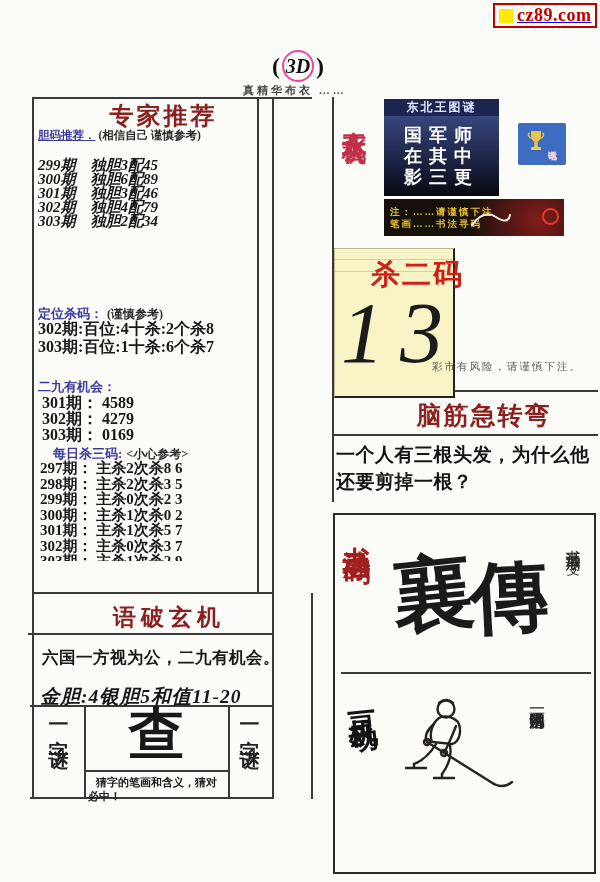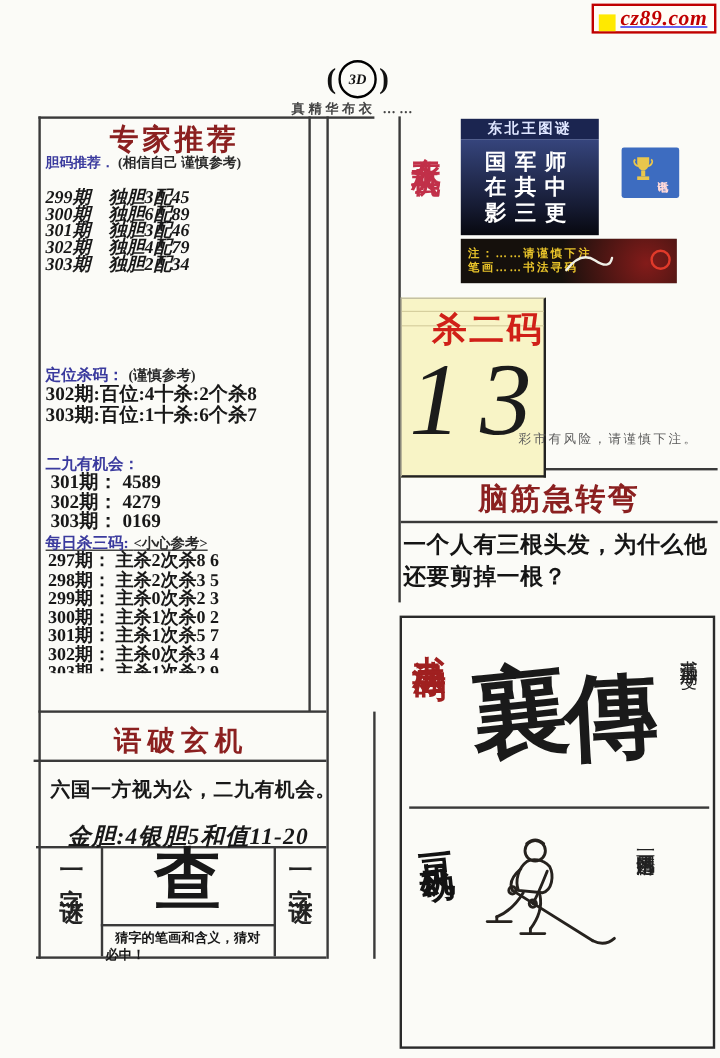--- a/index.html
+++ b/index.html
@@ -3,31 +3,31 @@
 <meta charset="utf-8">
 <style>
   html,body{margin:0;padding:0;background:#e9e9e9;}
   #page{position:relative;width:600px;height:882px;background:#fbfbf7;overflow:hidden;
         font-family:"Liberation Serif","DejaVu Serif",serif;color:#181818;}
   .abs{position:absolute;}
   .line{position:absolute;background:#3a3a3a;}
   .vert{writing-mode:vertical-rl;text-orientation:upright;}
   
   .badge{position:absolute;left:493px;top:3px;width:104px;height:25px;border:2px solid #c00000;
-         background:#fffdf6;display:flex;align-items:flex-end;gap:4px;padding-left:4px;box-sizing:border-box;font-style:italic;}
+         background:#fffdf6;display:flex;align-items:center;gap:4px;padding-left:4px;box-sizing:border-box;}
   .badge .sq{width:14px;height:14px;background:#ffe900;}
   .badge .txt{color:#c00000;font-weight:bold;font-size:18px;letter-spacing:.5px;}
   
   .logo-wrap{position:absolute;left:272px;top:50px;display:flex;align-items:center;gap:2px;
              font-weight:bold;font-size:24px;color:#111;}
-  .logo-circle{width:28px;height:28px;border:2px solid #000000;border-radius:50%;display:flex;
-               align-items:center;justify-content:center;font-size:12px;font-style:italic;font-weight:bold;}
+  .logo-circle{width:28px;height:28px;border:2px solid #ec4899;border-radius:50%;display:flex;
+               align-items:center;justify-content:center;font-size:20px;font-style:italic;font-weight:bold;}
   .mast-sub{position:absolute;left:243px;top:83px;font-size:11px;font-weight:bold;letter-spacing:3px;color:#444;}
   
-  .h-maroon{color:#8b2020;font-weight:bold;}
+  .h-maroon{color:#8b2020;font-weight:bold;padding-left:18px;}
   .lbl-blue{color:#3b3b9e;font-weight:bold;font-size:13px;}
   .lbl-dark{color:#2a2a2a;font-weight:bold;font-size:12px;}
   .xrow{font-size:15px;font-weight:bold;line-height:14px;white-space:pre;font-style:italic;}
   .krow{font-size:16px;font-weight:bold;line-height:18px;white-space:pre;}
   .srow{font-size:16px;font-weight:bold;line-height:16px;white-space:pre;}
   .trow{font-size:15px;font-weight:bold;line-height:15.5px;white-space:pre;}
   .riddle-side{font-size:20px;font-weight:bold;letter-spacing:10px;color:#222;}
   
   .ne-title{font-size:24px;font-weight:bold;color:#c13049;letter-spacing:2px;}
   .puzzle{position:absolute;left:384px;top:99px;width:115px;height:97px;}
@@ -43,22 +43,22 @@
              background:radial-gradient(circle at 86% 55%,rgba(205,35,35,.6),transparent 46%),#15100c;
              display:flex;flex-direction:column;justify-content:center;padding-left:6px;box-sizing:border-box;}
   .notestrip .nline{color:#e7c22a;font-size:9.5px;font-weight:bold;letter-spacing:2px;line-height:12px;}
   .stamp{position:absolute;right:5px;top:9px;width:17px;height:17px;border:2px solid #e03a2a;border-radius:50%;
          box-sizing:border-box;}
   .swoosh{position:absolute;left:86px;top:8px;}
   .k2box{position:absolute;left:334px;top:248px;width:121px;height:150px;background:#f8f4c6;
          border-top:1px solid #b9b59a;border-left:1px solid #b9b59a;
          border-right:2px solid #222;border-bottom:2px solid #222;box-sizing:border-box;}
   .k2box .rule{position:absolute;left:0;width:100%;height:1px;background:#d6cf9e;}
-  .k2title{position:absolute;left:0;top:6px;width:100%;text-align:right;color:#d02018;
-           font-size:29px;font-weight:bold;letter-spacing:2px;}
+  .k2title{position:absolute;left:0;top:6px;width:100%;text-align:left;color:#d02018;
+           font-size:29px;font-weight:bold;letter-spacing:2px;padding-left:36px;}
   .k2digits{position:absolute;left:6px;top:34px;display:flex;gap:16px;}
   .k2digits span{font-size:86px;font-style:italic;font-weight:500;color:#1b1b1b;line-height:100px;}
   .warning{position:absolute;left:432px;top:360px;width:158px;font-size:10.5px;color:#5a5a5a;
            letter-spacing:2px;line-height:13px;}
   .brain-q{position:absolute;left:336px;top:441px;width:258px;font-size:19px;font-weight:bold;
            letter-spacing:.5px;line-height:27px;color:#151515;}
   .shufa-box{position:absolute;left:333px;top:513px;width:263px;height:361px;border:2px solid #2a2a2a;box-sizing:border-box;}
   .shufa-title{font-size:28px;font-weight:bold;color:#a02020;letter-spacing:4px;}
   .glyph{position:absolute;font-size:82px;font-weight:bold;color:#1a1a1a;font-family:"DejaVu Serif",serif;}
   .side-note{font-size:15px;letter-spacing:2px;color:#222;}
@@ -94,21 +94,21 @@
   <div class="line" style="left:30px;top:797px;width:242px;height:2px;"></div>
   <div class="line" style="left:84px;top:705px;width:1.5px;height:92px;"></div>
   <div class="line" style="left:228px;top:705px;width:1.5px;height:92px;"></div>
   <div class="line" style="left:84px;top:770px;width:145px;height:1.5px;"></div>
   <div class="line" style="left:332px;top:97px;width:1.5px;height:405px;"></div>
   <div class="line" style="left:432px;top:390px;width:166px;height:1.5px;"></div>
   <div class="line" style="left:334px;top:434px;width:264px;height:2px;"></div>
 
   <div class="abs h-maroon" style="left:34px;top:100px;width:223px;text-align:center;font-size:24px;letter-spacing:3px;">专家推荐</div>
   <div class="abs" style="left:38px;top:128px;font-size:11.5px;">
-    <span class="lbl-blue" style="font-size:11.5px;">胆码推荐．</span>
+    <span class="lbl-blue" style="font-size:11.5px;text-decoration:underline;">胆码推荐．</span>
     <span class="lbl-dark" style="font-size:11.5px;">(相信自己 谨慎参考)</span>
   </div>
   <div class="abs" style="left:38px;top:158px;">
 
   <div class="xrow">299期　独胆3配45</div>
       <div class="xrow">300期　独胆6配89</div>
       <div class="xrow">301期　独胆3配46</div>
       <div class="xrow">302期　独胆4配79</div>
       <div class="xrow">303期　独胆2配34</div>
     </div>
@@ -124,39 +124,39 @@
     </div>
 
   <div class="abs lbl-blue" style="left:38px;top:378px;">二九有机会：</div>
   <div class="abs" style="left:42px;top:395px;">
 
   <div class="srow">301期： 4589</div>
       <div class="srow">302期： 4279</div>
       <div class="srow">303期： 0169</div>
     </div>
 
-  <div class="abs" style="left:38px;top:444px;text-decoration:underline;">
+  <div class="abs" style="left:53px;top:444px;">
     <span class="lbl-blue">每日杀三码:</span>
     <span class="lbl-dark">&lt;小心参考&gt;</span>
   </div>
   <div class="abs" style="left:40px;top:461px;">
 
   <div class="trow">297期： 主杀2次杀8 6</div>
       <div class="trow">298期： 主杀2次杀3 5</div>
       <div class="trow">299期： 主杀0次杀2 3</div>
       <div class="trow">300期： 主杀1次杀0 2</div>
       <div class="trow">301期： 主杀1次杀5 7</div>
-      <div class="trow">302期： 主杀0次杀3 4</div>
+      <div class="trow">302期： 主杀0次杀3 7</div>
       <div class="trow">303期： 主杀1次杀2 9</div>
     </div>
   <div class="clip-strip"></div>
 
   <div class="abs h-maroon" style="left:30px;top:602px;width:242px;text-align:center;font-size:23px;letter-spacing:5px;">语破玄机</div>
   <div class="abs" style="left:42px;top:647px;font-size:16.5px;font-weight:bold;letter-spacing:0.5px;">六国一方视为公，二九有机会。</div>
-  <div class="abs" style="left:56px;top:683px;font-size:19.5px;font-weight:bold;font-style:italic;letter-spacing:1px;">金胆:4银胆5和值11-20</div>
+  <div class="abs" style="left:40px;top:683px;font-size:19.5px;font-weight:bold;font-style:italic;letter-spacing:1px;">金胆:4银胆5和值11-20</div>
 
   <div class="abs vert riddle-side" style="left:46px;top:714px;">一字谜</div>
   <div class="abs" style="left:84px;top:702px;width:145px;text-align:center;font-size:56px;font-weight:bold;line-height:64px;">查</div>
   <div class="abs" style="left:88px;top:775px;width:132px;font-size:11px;font-weight:bold;line-height:14px;text-indent:8px;z-index:2;">猜字的笔画和含义，猜对必中！</div>
   <div class="abs vert riddle-side" style="left:237px;top:714px;">一字谜</div>
 
   <div class="abs vert ne-title" style="left:338px;top:112px;">东北王玄机</div>
 
   <div class="puzzle">
     <div class="banner">东北王图谜</div>

